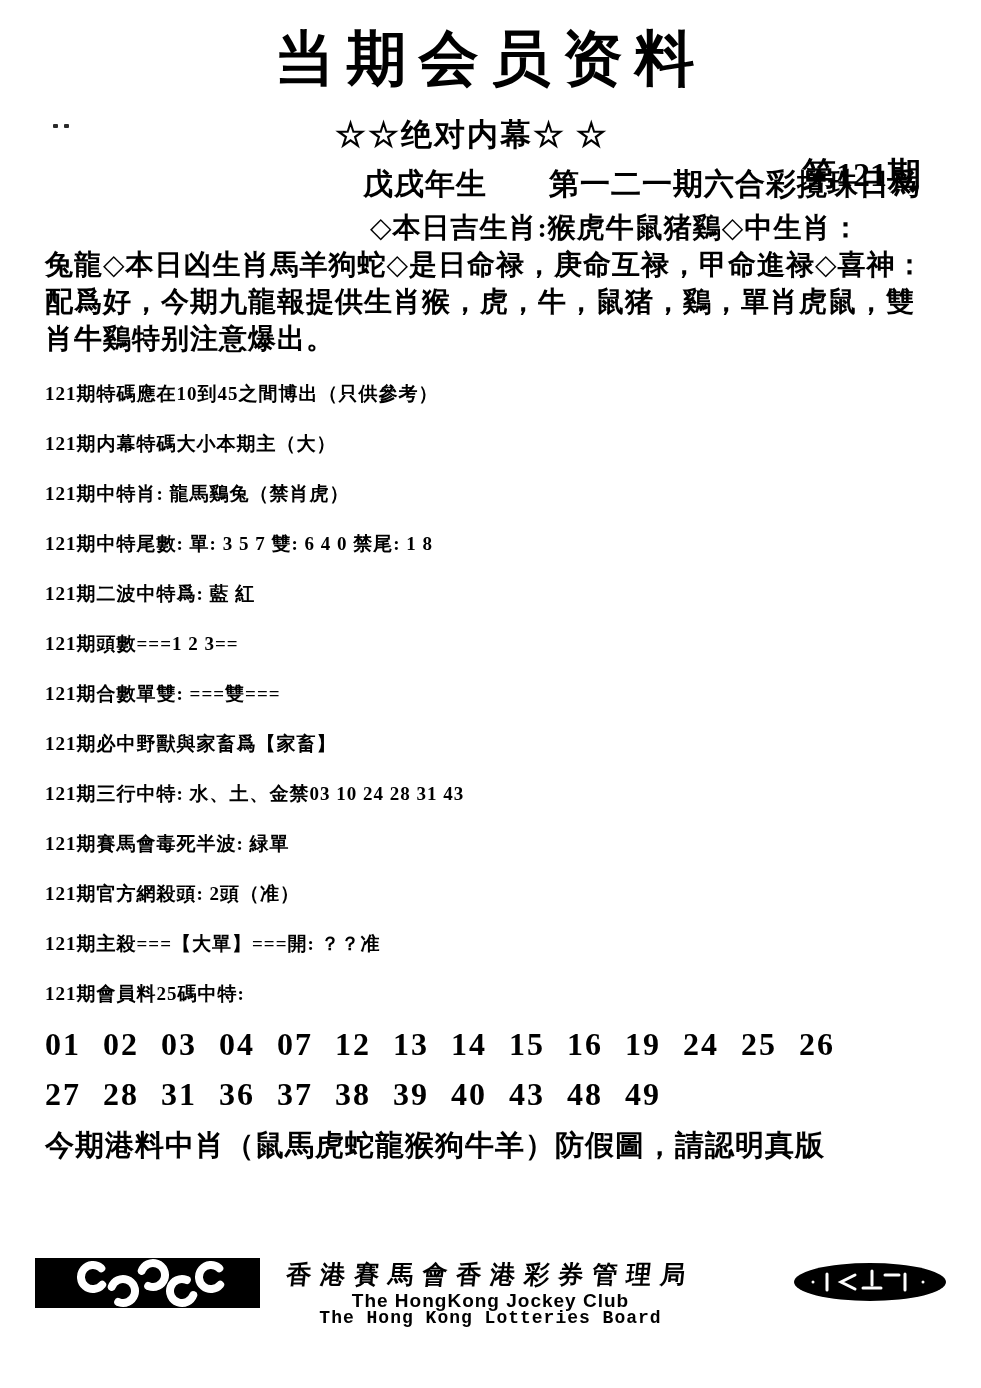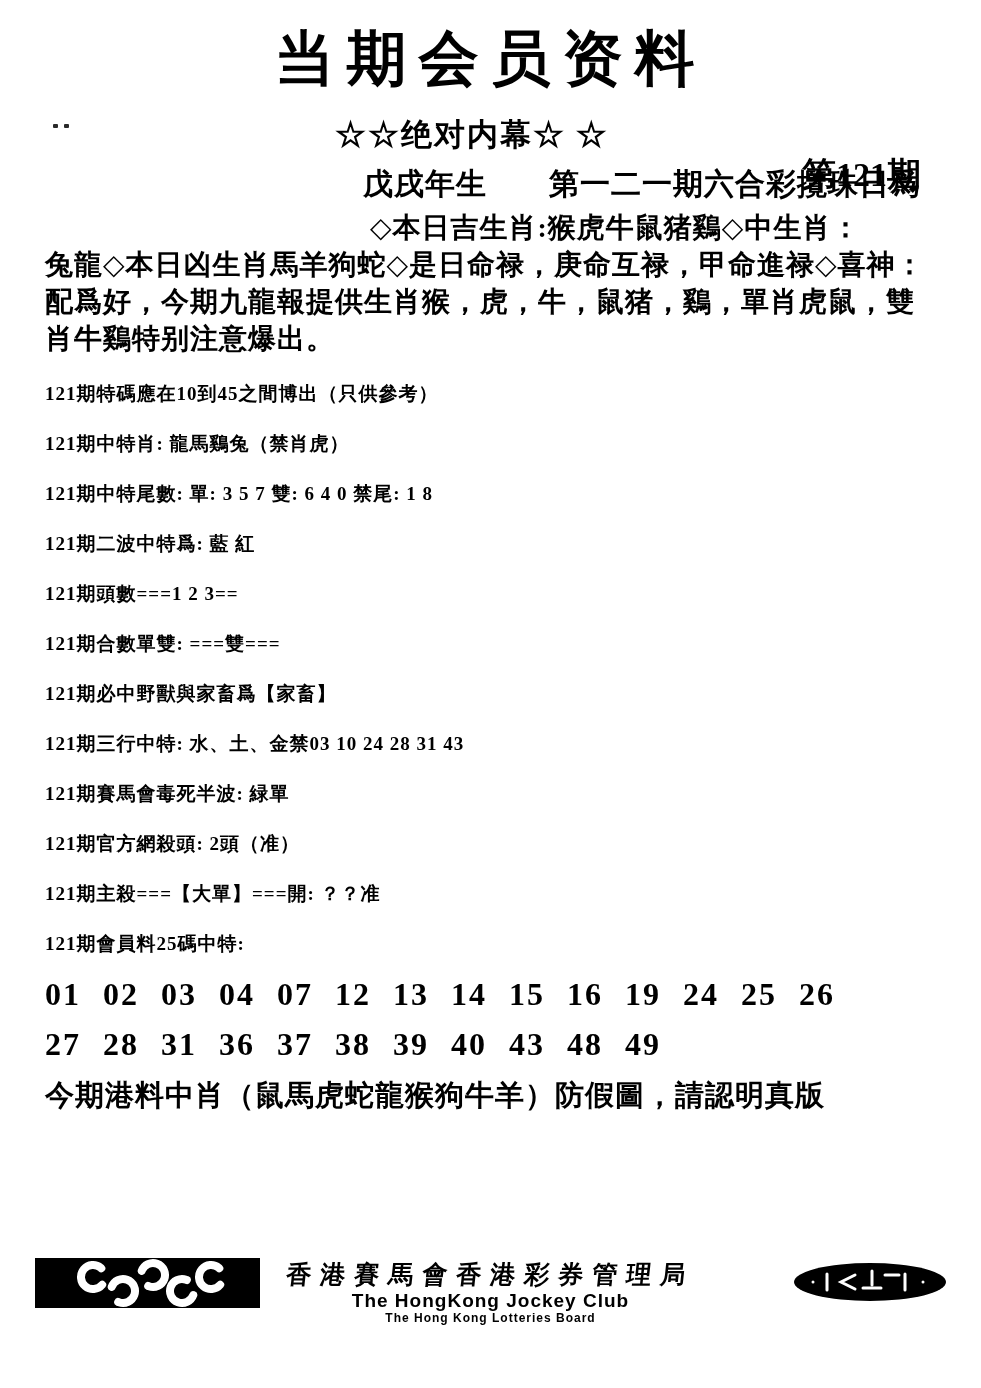--- a/index.html
+++ b/index.html
@@ -130,23 +130,23 @@
   }
   .org-en {
     font-family: "Liberation Sans", "DejaVu Sans", sans-serif;
     font-weight: 700;
     font-size: 19px;
     letter-spacing: 1px;
     line-height: 20px;
     white-space: nowrap;
   }
   .org-en-sub {
-    font-family: Liberation Sans, sans-serif;
+    font-family: Liberation Mono, monospace;
     font-weight: 700;
-    font-size: 12px;
+    font-size: 18px;
     letter-spacing: 1px;
     line-height: 14px;
     white-space: nowrap;
   }
 </style>
 </head>
 <body>
 
 <div class="page">
 
@@ -166,20 +166,21 @@
 
   <div class="intro">
     <div class="intro-line indent">◇本日吉生肖:猴虎牛鼠猪鷄◇中生肖：</div>
     <div class="intro-line">兔龍◇本日凶生肖馬羊狗蛇◇是日命禄，庚命互禄，甲命進禄◇喜神：</div>
     <div class="intro-line">配爲好，今期九龍報提供生肖猴，虎，牛，鼠猪，鷄，單肖虎鼠，雙</div>
     <div class="intro-line">肖牛鷄特别注意爆出。</div>
   </div>
 
   <div class="tips">
     <div class="tip-line">121期特碼應在10到45之間博出（只供參考）</div>
+    <div class="tip-line">121期内幕特碼大小本期主（大）</div>
     <div class="tip-line">121期中特肖: 龍馬鷄兔（禁肖虎）</div>
     <div class="tip-line">121期中特尾數: 單: 3 5 7 雙: 6 4 0 禁尾: 1 8</div>
     <div class="tip-line">121期二波中特爲: 藍 紅</div>
     <div class="tip-line">121期頭數===1 2 3==</div>
     <div class="tip-line">121期合數單雙: ===雙===</div>
     <div class="tip-line">121期必中野獸與家畜爲【家畜】</div>
     <div class="tip-line">121期三行中特: 水、土、金禁03 10 24 28 31 43</div>
     <div class="tip-line">121期賽馬會毒死半波: 緑單</div>
     <div class="tip-line">121期官方網殺頭: 2頭（准）</div>
     <div class="tip-line">121期主殺===【大單】===開: ？？准</div>

